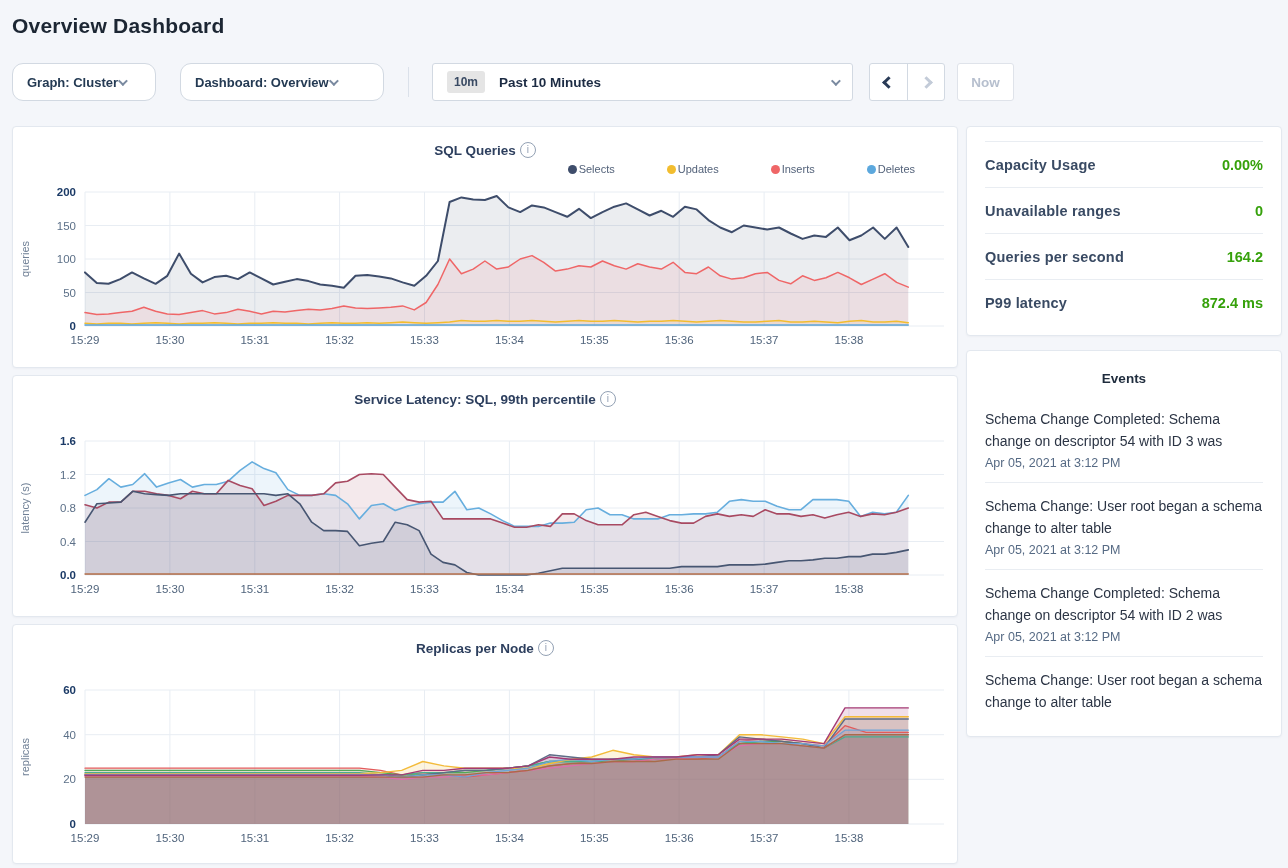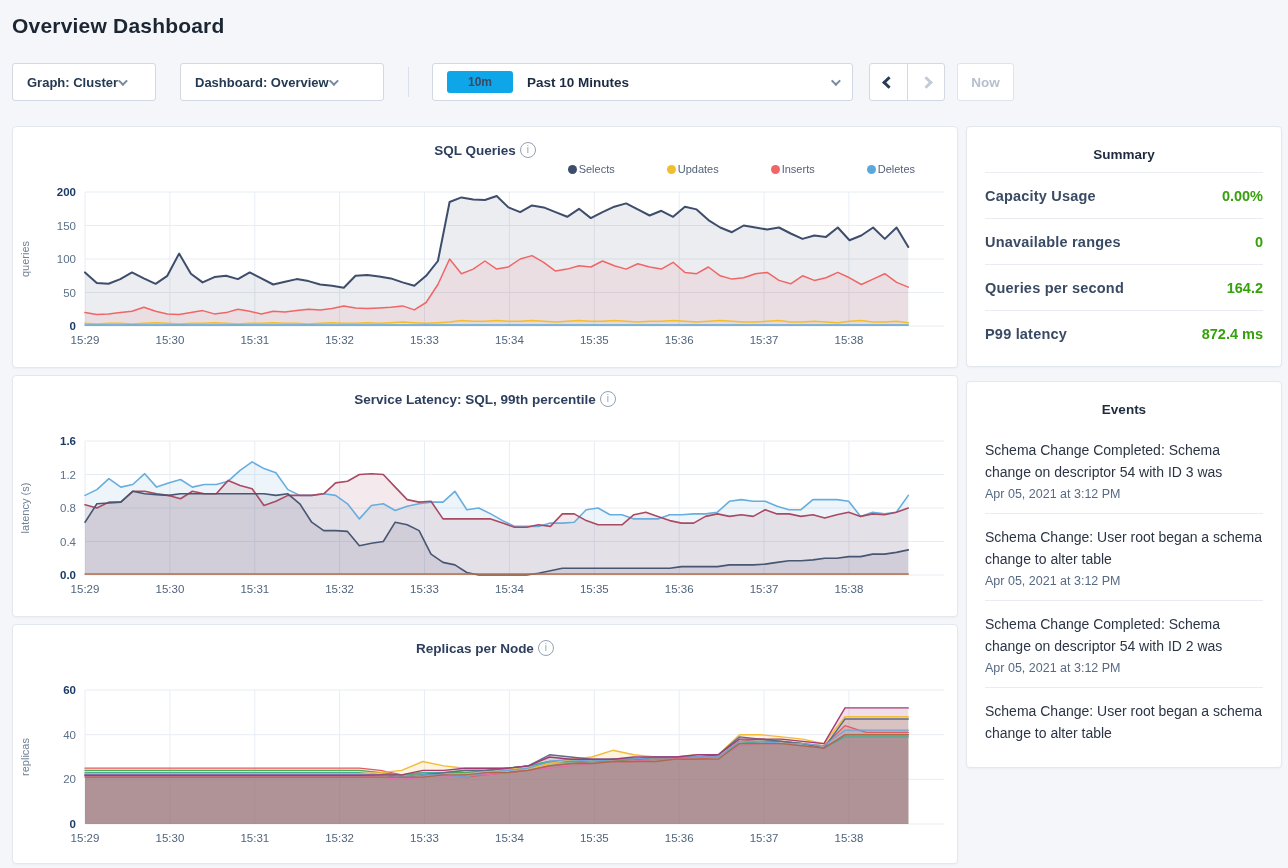--- a/index.html
+++ b/index.html
@@ -8,36 +8,36 @@
     background:#f4f6fa;
     font-family:"Liberation Sans", sans-serif;
     color:#1f2c3d;
   }
   .page { padding:14px 6px 0 12px; }
   .page-title { font-size:21px; font-weight:700; color:#1c2633; letter-spacing:.2px; }
 
   
   .toolbar { display:flex; align-items:center; margin-top:24px; height:40px; }
   .dd-btn {
-    height:38px; background:#fff; border:1px solid #d2d9e2; border-radius:3px;
+    height:38px; background:#fff; border:1px solid #d2d9e2; border-radius:11px;
     display:flex; align-items:center; padding:0 14px;
     font-size:13px; font-weight:700; color:#243a53; cursor:pointer;
   }
   .dd-btn.graph { width:144px; }
   .dd-btn.dash  { width:204px; margin-left:24px; }
   .chev { display:inline-block; width:7px; height:7px; }
   .chev.down  { border-right:2px solid #7a8aa0; border-bottom:2px solid #7a8aa0; transform:rotate(45deg) translateY(-2px); }
   .vdiv { width:1px; height:30px; background:#dbe1ea; margin:0 23px 0 24px; }
   .time-picker {
     width:421px; height:38px; background:#fff; border:1px solid #d2d9e2; border-radius:3px;
     display:flex; align-items:center; padding:0 14px; cursor:pointer;
   }
   .time-badge {
-    background:#0ea5e9; color:#394a63; font-size:12px; font-weight:700;
-    padding:4px 21px; border-radius:3px;
+    background:#e5e5e5; color:#394a63; font-size:12px; font-weight:700;
+    padding:4px 7px; border-radius:3px;
   }
   .time-label { font-size:13.5px; font-weight:700; color:#1c2b43; margin-left:14px; }
   .time-picker .chev.down { margin-left:auto; }
   .nav-group { display:flex; margin-left:16px; border:1px solid #d2d9e2; border-radius:3px; background:#fff; height:38px; }
   .nav-btn { width:37px; display:flex; align-items:center; justify-content:center; cursor:pointer; }
   .nav-btn + .nav-btn { border-left:1px solid #d2d9e2; }
   .chev.left  { border-left:3px solid #2a3b57; border-bottom:3px solid #2a3b57; transform:rotate(45deg); width:9px; height:9px; }
   .chev.right { border-right:3px solid #c3cbd8; border-top:3px solid #c3cbd8; transform:rotate(45deg); width:9px; height:9px; }
   .now-btn {
     margin-left:12px; width:57px; height:38px; background:#fff; border:1px solid #dfe3ea; border-radius:3px;
@@ -289,21 +289,20 @@
             <text x="751.1" y="166" text-anchor="middle" font-size="11.5" fill="#50647c">15:37</text>
             <text x="835.9" y="166" text-anchor="middle" font-size="11.5" fill="#50647c">15:38</text>
             <text x="16" y="81.0" transform="rotate(-90 16 81.0)" text-anchor="middle" font-size="11" fill="#708096">replicas</text>
           </svg>
       </div>
     </div>
 
     <div class="sidebar">
 
       <div class="card side-card">
-        <div class="side-title">Summary</div>
 
 
         <div class="srow">
           <div class="srow-top">
             <span class="slabel">Capacity Usage</span>
             <span class="sval">0.00%</span>
           </div>
         </div>
 
         <div class="srow">

